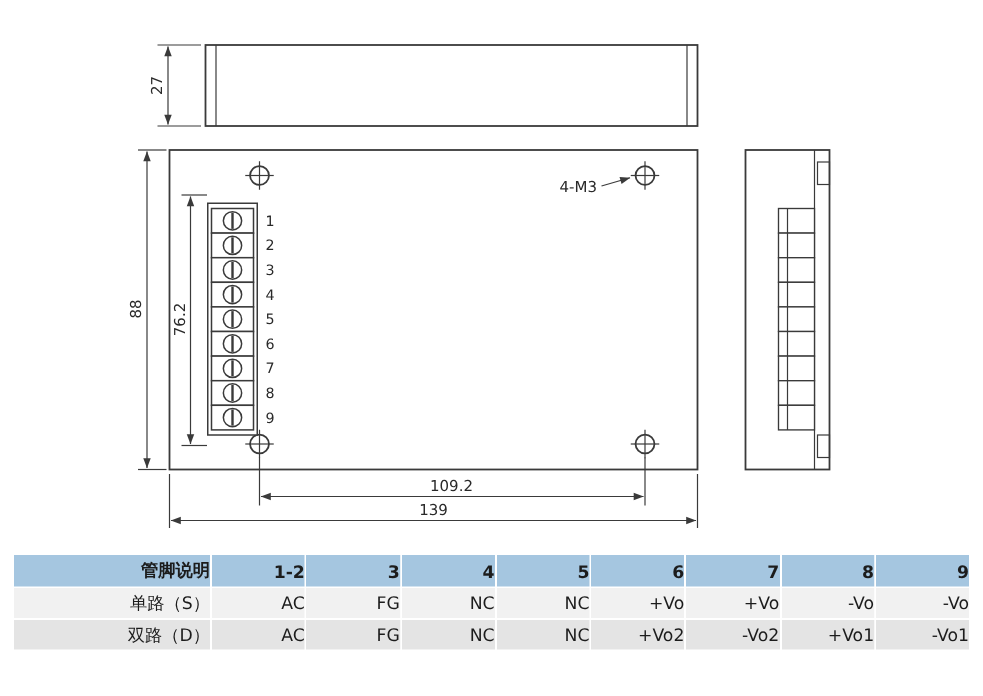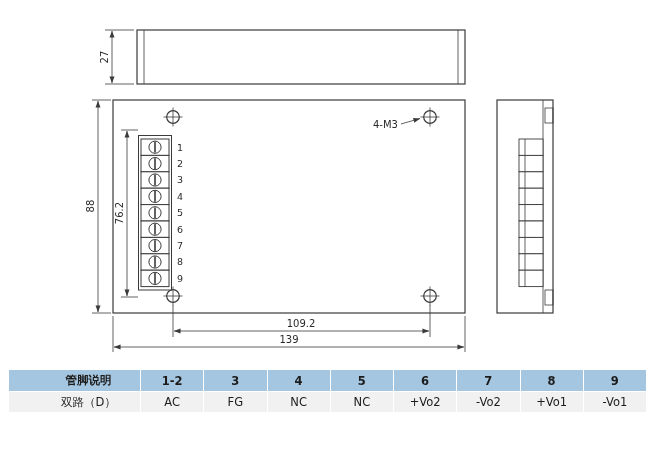--- a/index.html
+++ b/index.html
@@ -5,27 +5,27 @@
   html,body{margin:0;padding:0;background:#fff;}
   .page{position:relative;width:655px;height:464px;background:#fff;overflow:hidden;
         font-family:"DejaVu Sans","Liberation Sans",sans-serif;}
   svg text{fill:#2a2a2a;font-family:"DejaVu Sans","Liberation Sans",sans-serif;}
   svg .outline{fill:#fff;stroke:var(--line-color,#3a3a3a);stroke-width:1.2;}
   svg .thin{fill:none;stroke:var(--line-color,#3a3a3a);stroke-width:0.8;}
   svg .dim{fill:none;stroke:var(--line-color,#3a3a3a);stroke-width:0.8;}
   svg .slot{stroke:var(--line-color,#3a3a3a);stroke-width:1.6;}
   .pin-table{position:absolute;left:8px;top:369px;width:639px;border-collapse:collapse;
              table-layout:fixed;font-size:11.5px;color:#1c1c1c;}
-  .pin-table th,.pin-table td{border:1px solid #fff;text-align:center;padding:0;height:20px;
+  .pin-table th,.pin-table td{border:1px solid #fff;text-align:right;padding:0;height:20px;
              overflow:hidden;white-space:nowrap;}
   .pin-table thead th{background:var(--header-bg,#a5c6e0);font-weight:bold;height:21px;}
   .pin-table tbody tr:nth-child(odd){background:var(--row-bg-light,#f1f1f1);}
   .pin-table tbody tr:nth-child(even){background:var(--row-bg-dark,#e4e4e4);}
   .pin-table col.c0{width:132px;}
-  .pin-table th:first-child,.pin-table td:first-child{text-align:center;padding-left:28px;}
+  .pin-table th:first-child,.pin-table td:first-child{text-align:right;padding-left:28px;}
 </style>
 </head>
 <body>
 
 <div class="page">
 
   <svg width="655" height="366" viewBox="0 0 655 366">
     <defs>
       <marker id="arr" viewBox="0 0 10 10" refX="9" refY="5" markerWidth="10" markerHeight="10" orient="auto-start-reverse">
         <path d="M0.8,1.9 L9.2,5 L0.8,8.1 Z" fill="#3a3a3a"></path>
@@ -164,20 +164,31 @@
         <th>4</th>
         <th>5</th>
         <th>6</th>
         <th>7</th>
         <th>8</th>
         <th>9</th>
       </tr>
     </thead>
     <tbody>
       <tr>
+        <td>单路（S）</td>
+        <td>AC</td>
+        <td>FG</td>
+        <td>NC</td>
+        <td>NC</td>
+        <td>+Vo</td>
+        <td>+Vo</td>
+        <td>-Vo</td>
+        <td>-Vo</td>
+      </tr>
+      <tr>
         <td>双路（D）</td>
         <td>AC</td>
         <td>FG</td>
         <td>NC</td>
         <td>NC</td>
         <td>+Vo2</td>
         <td>-Vo2</td>
         <td>+Vo1</td>
         <td>-Vo1</td>
       </tr>

